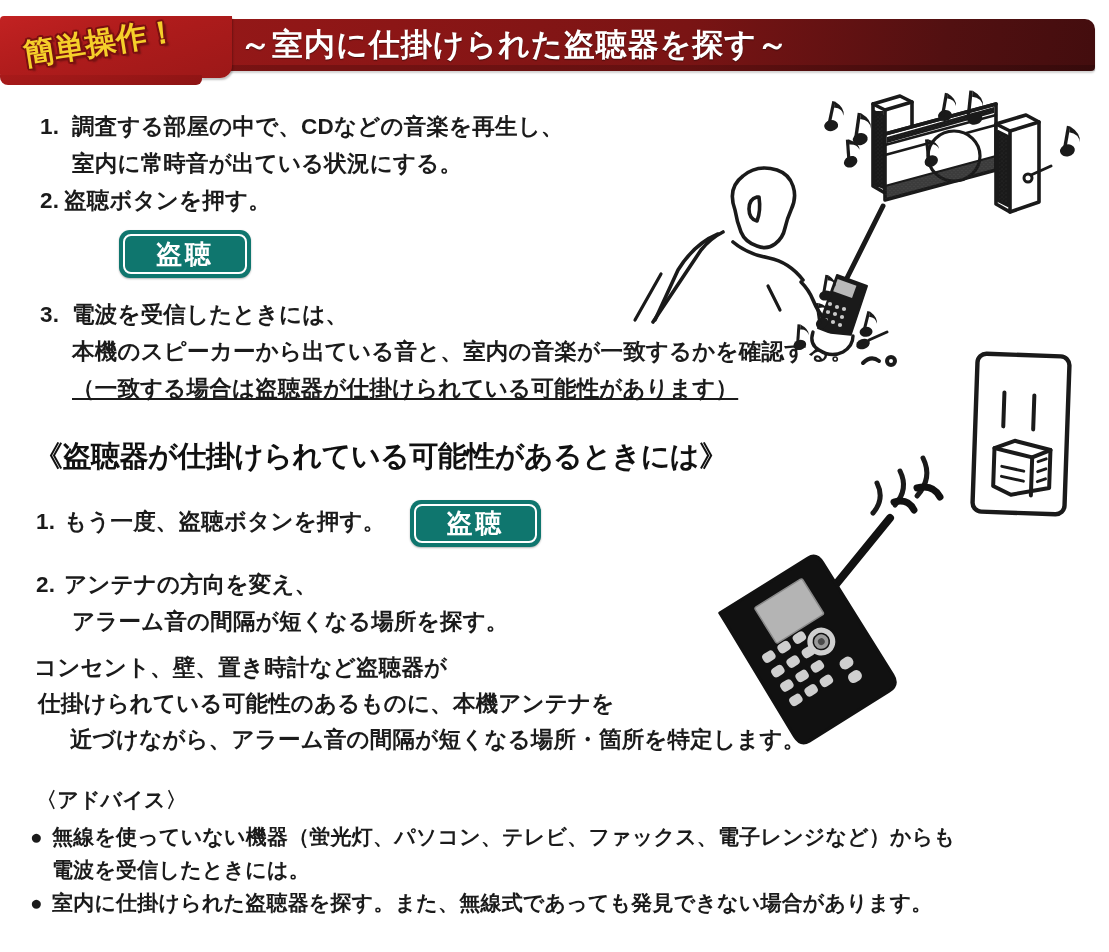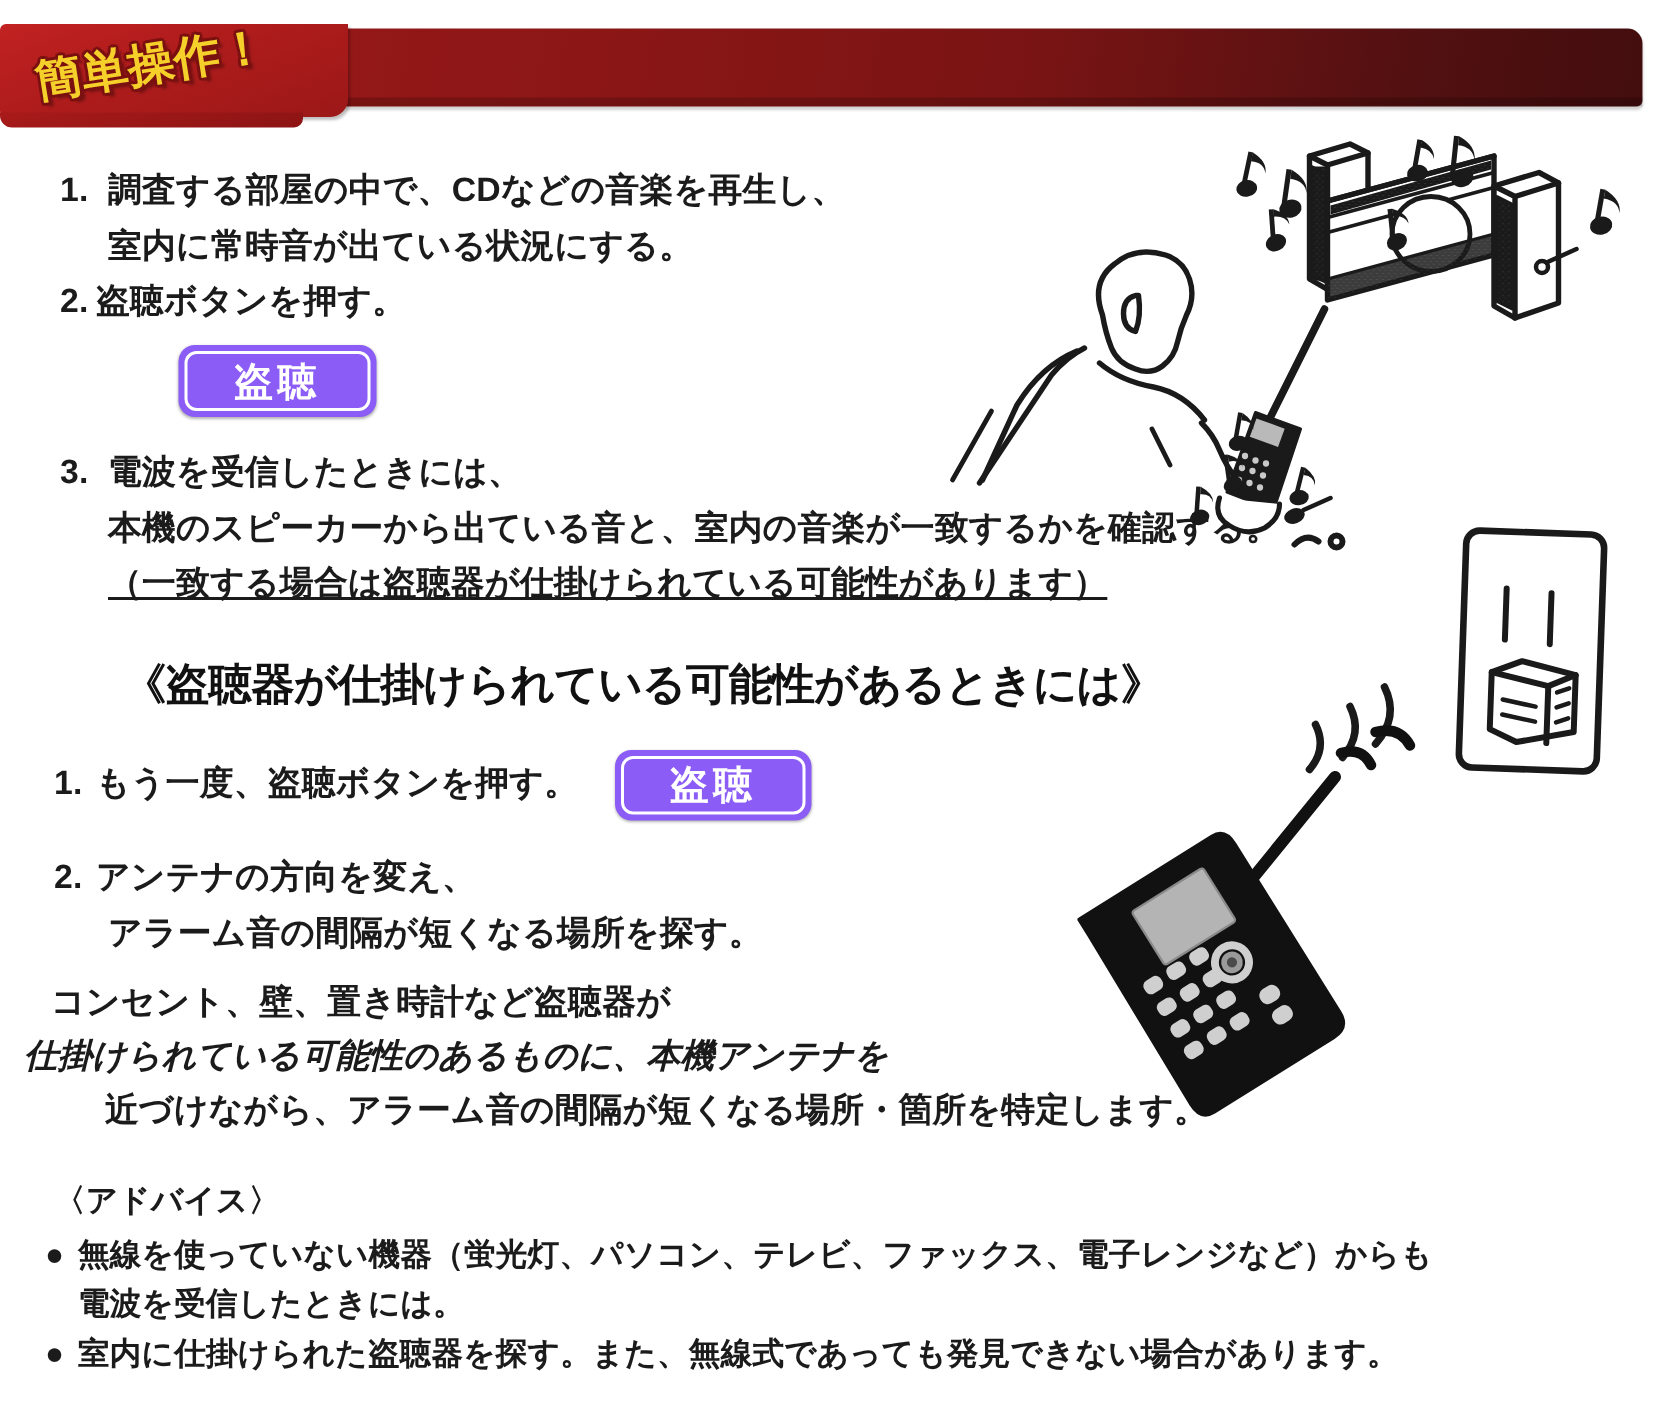--- a/index.html
+++ b/index.html
@@ -110,21 +110,21 @@
     color: #111;
     white-space: pre;
   }
   .para { font-size: 22.5px; line-height: 35px; }
   .advice-head { font-size: 21px; }
   .advice { font-size: 21px; line-height: 33px; }
 
   
   .btn-toucho {
     position: absolute;
-    background: #8b5cf6;
+    background: #0f766e;
     border-radius: 11px;
     box-sizing: border-box;
     padding: 4px;
     box-shadow: 0 1px 2px rgba(0,0,0,0.3);
   }
   .btn-toucho .inner {
     width: 100%;
     height: 100%;
     border: 2.5px solid #ffffff;
     border-radius: 8px;
@@ -142,20 +142,21 @@
 
   
   .ill { position: absolute; }
   svg { display: block; overflow: visible; }
 </style>
 </head>
 <body>
 
 <div class="banner-wrap">
   <div class="banner-bar"></div>
+  <div class="banner-title">～室内に仕掛けられた盗聴器を探す～</div>
   <div class="banner-notch"></div>
   <div class="banner-badge">簡単操作！</div>
 </div>
 
 <div class="txt step" style="left:40px; top:110px;">1.</div>
 <div class="txt step" style="left:72px; top:110px;">調査する部屋の中で、CDなどの音楽を再生し、</div>
 <div class="txt step" style="left:72px; top:147px;">室内に常時音が出ている状況にする。</div>
 
 <div class="txt step" style="left:40px; top:184px;">2.</div>
 <div class="txt step" style="left:64px; top:184px;">盗聴ボタンを押す。</div>
@@ -164,37 +165,37 @@
   <div class="inner">
     <span class="lbl" style="font-size:26px;">盗聴</span>
   </div>
 </div>
 
 <div class="txt step" style="left:40px; top:298px;">3.</div>
 <div class="txt step" style="left:72px; top:298px;">電波を受信したときには、</div>
 <div class="txt step" style="left:72px; top:335px;">本機のスピーカーから出ている音と、室内の音楽が一致するかを確認する。</div>
 <div class="txt step" style="left:72px; top:372px;text-decoration:underline;">（一致する場合は盗聴器が仕掛けられている可能性があります）</div>
 
-<div class="section-head" style="left:34px; top:437px;margin-left:48px;">《盗聴器が仕掛けられている可能性があるときには》</div>
+<div class="section-head" style="left:34px; top:437px;">《盗聴器が仕掛けられている可能性があるときには》</div>
 
 <div class="txt step" style="left:36px; top:505px;">1.</div>
 <div class="txt step" style="left:64px; top:505px;">もう一度、盗聴ボタンを押す。</div>
 
 <div class="btn-toucho" style="left:410px; top:500px; width:131px; height:47px;">
   <div class="inner">
     <span class="lbl" style="font-size:26px;">盗聴</span>
   </div>
 </div>
 
 <div class="txt step" style="left:36px; top:568px;">2.</div>
 <div class="txt step" style="left:64px; top:568px;">アンテナの方向を変え、</div>
 <div class="txt step" style="left:72px; top:605px;">アラーム音の間隔が短くなる場所を探す。</div>
 
 <div class="txt para" style="left:34px; top:650px;">コンセント、壁、置き時計など盗聴器が</div>
-<div class="txt para" style="left:16px; top:686px;font-style:italic;">仕掛けられている可能性のあるものに、本機アンテナを</div>
+<div class="txt para" style="left:38px; top:686px;">仕掛けられている可能性のあるものに、本機アンテナを</div>
 <div class="txt para" style="left:34px; top:722px;margin-left:36px;">近づけながら、アラーム音の間隔が短くなる場所・箇所を特定します。</div>
 
 <div class="txt advice-head" style="left:36px; top:786px;text-align:right;">〈アドバイス〉</div>
 
 <div class="txt advice" style="left:30px; top:820px;">●</div>
 <div class="txt advice" style="left:52px; top:820px;">無線を使っていない機器（蛍光灯、パソコン、テレビ、ファックス、電子レンジなど）からも</div>
 <div class="txt advice" style="left:52px; top:853px;">電波を受信したときには。</div>
 
 <div class="txt advice" style="left:30px; top:886px;">●</div>
 <div class="txt advice" style="left:52px; top:886px;">室内に仕掛けられた盗聴器を探す。また、無線式であっても発見できない場合があります。</div>

